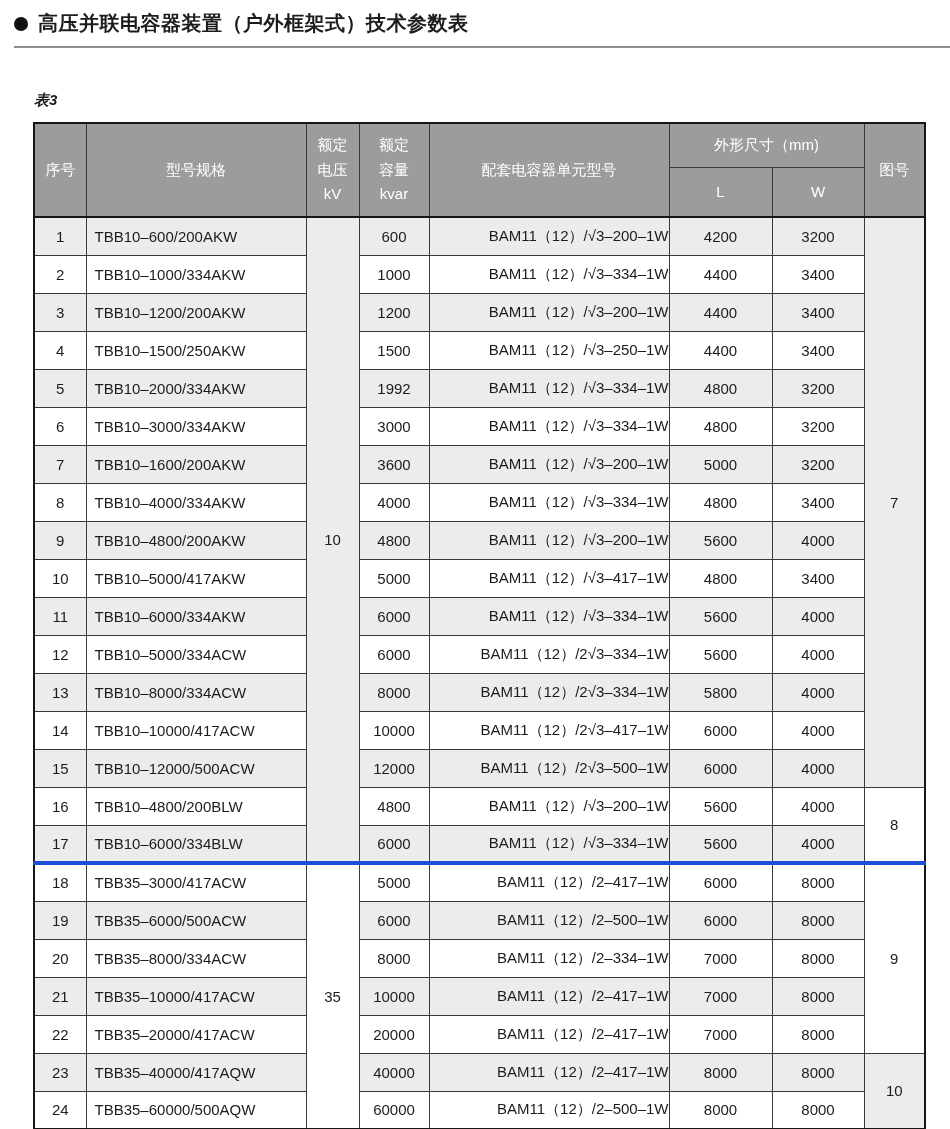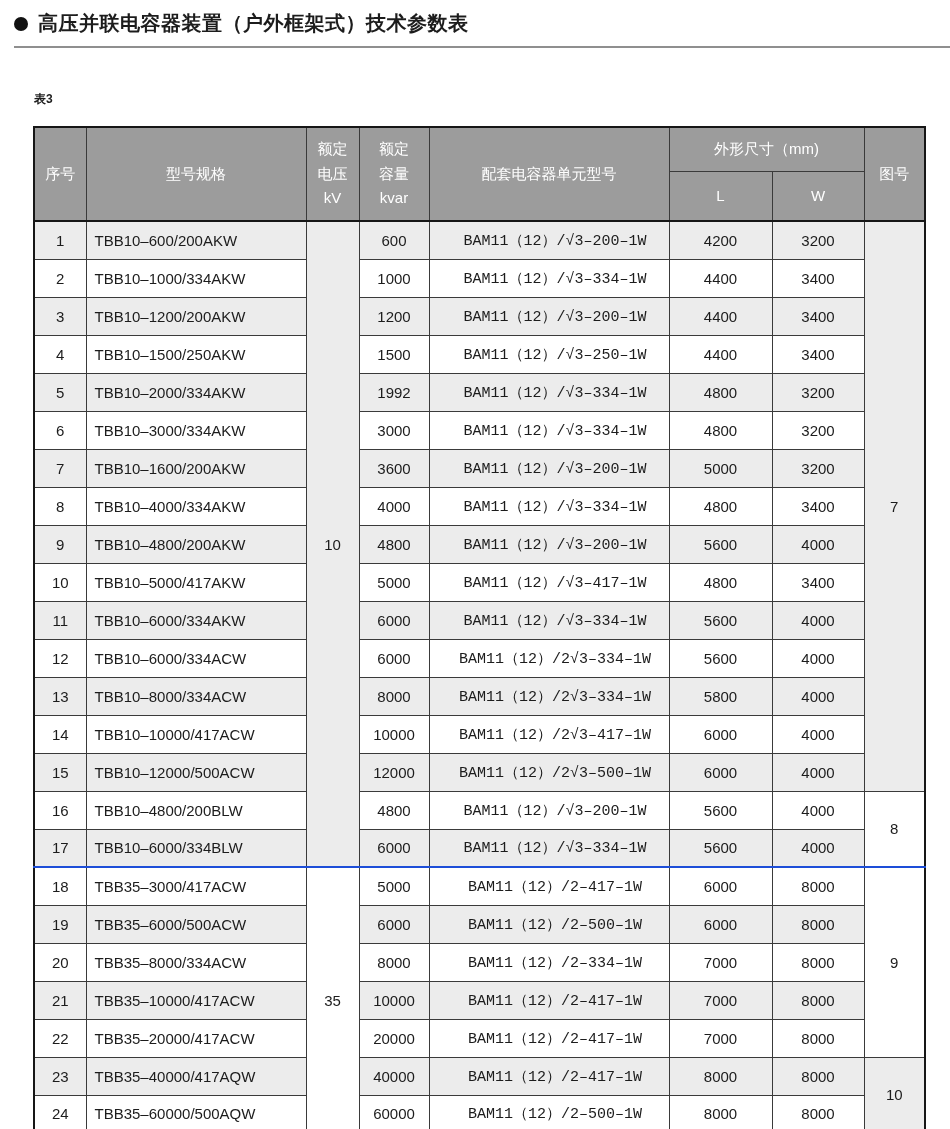--- a/index.html
+++ b/index.html
@@ -27,23 +27,24 @@
     font-size: 20px;
     font-weight: bold;
     letter-spacing: 0.5px;
   }
   .rule {
     height: 2px;
     background: #8f8f8f;
     margin: 9px 0 0 14px;
   }
   .table-label {
-    font-size: 12px;
+    font-size: 15px;
     font-weight: bold;
-    margin: 43px 0 18px 34px;
+    margin: 43px 0 12px 34px;
+    font-style: italic;
   }
   table.params {
     border-collapse: collapse;
     table-layout: fixed;
     width: 891px;
     margin-left: 33px;
     font-size: 15px;
   }
   table.params th, table.params td {
     border: 1px solid #3a3a3a;
@@ -60,22 +61,22 @@
     border-color: #2c2c2c;
   }
   thead tr.h1 th { height: 44px; }
   thead tr.h2 th { height: 50px; }
   thead { border-bottom: 2px solid #161616; }
   .hdr-lines span { display: block; line-height: 1.65; }
   tbody td { height: 38px; background: #ffffff; }
   tbody tr.odd td { background: #ececec; }
   tbody td.merge { background: #ffffff; }
   tbody td.left { text-align: left; padding-left: 8px; }
-  tbody td.left-sm { text-align: center; padding-left: 12px; font-family: Liberation Mono, monospace; }
-  tbody tr.section-start td { border-top: 2px solid #1d4ed8; }
+  tbody td.left-sm { text-align: right; padding-left: 12px; }
+  tbody tr.section-start td { border-top: 4px solid #1d4ed8; }
 </style>
 </head>
 <body>
 
 <div class="title-row">
   <span class="bullet"></span>
   <span class="page-title">高压并联电容器装置（户外框架式）技术参数表</span>
 </div>
 <div class="rule"></div>
 
@@ -201,21 +202,21 @@
       <tr class="odd">
         <td>11</td>
         <td class="left">TBB10–6000/334AKW</td>
         <td>6000</td>
         <td class="left-sm">BAM11（12）/√3–334–1W</td>
         <td>5600</td>
         <td>4000</td>
       </tr>
       <tr>
         <td>12</td>
-        <td class="left">TBB10–6000/334ACW</td>
+        <td class="left">TBB10–5000/334ACW</td>
         <td>6000</td>
         <td class="left-sm">BAM11（12）/2√3–334–1W</td>
         <td>5600</td>
         <td>4000</td>
       </tr>
       <tr class="odd">
         <td>13</td>
         <td class="left">TBB10–8000/334ACW</td>
         <td>8000</td>
         <td class="left-sm">BAM11（12）/2√3–334–1W</td>

